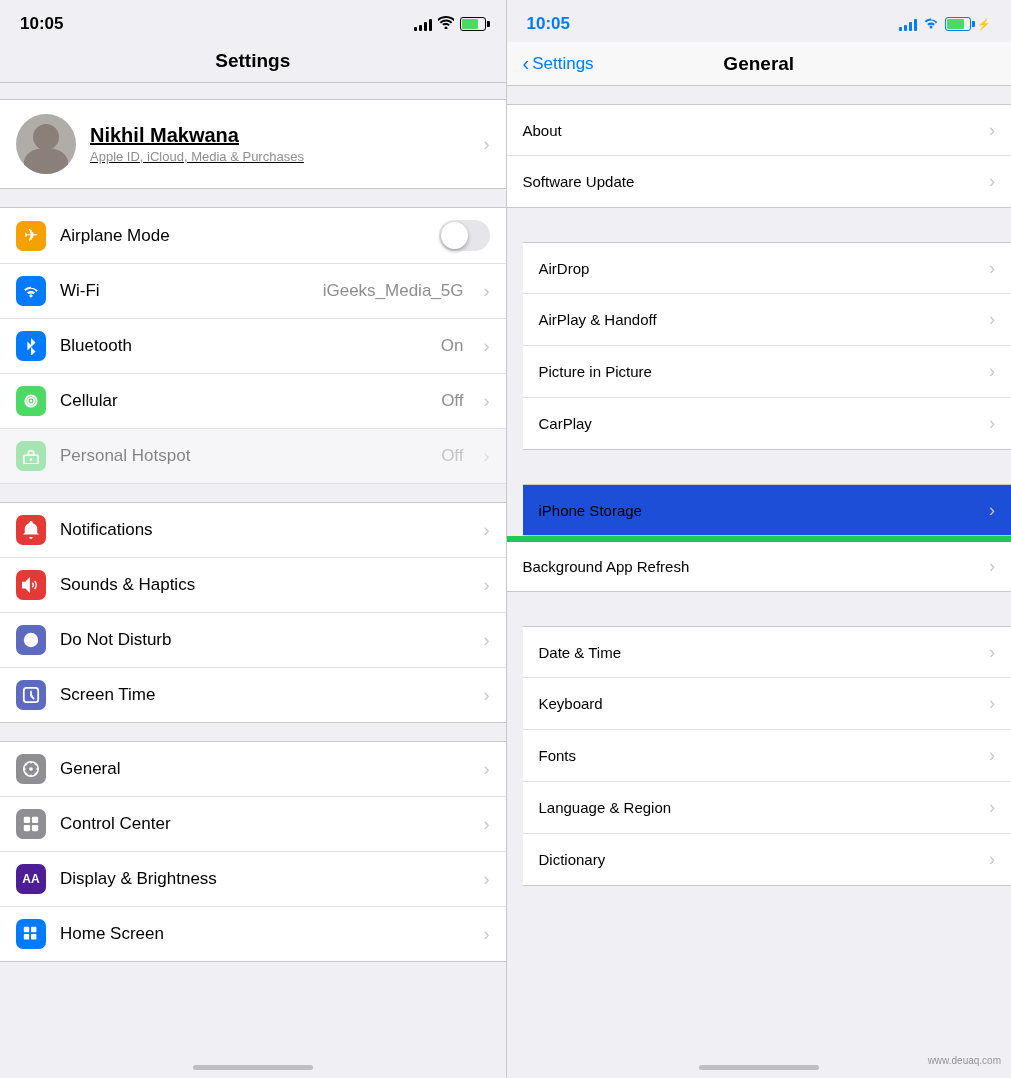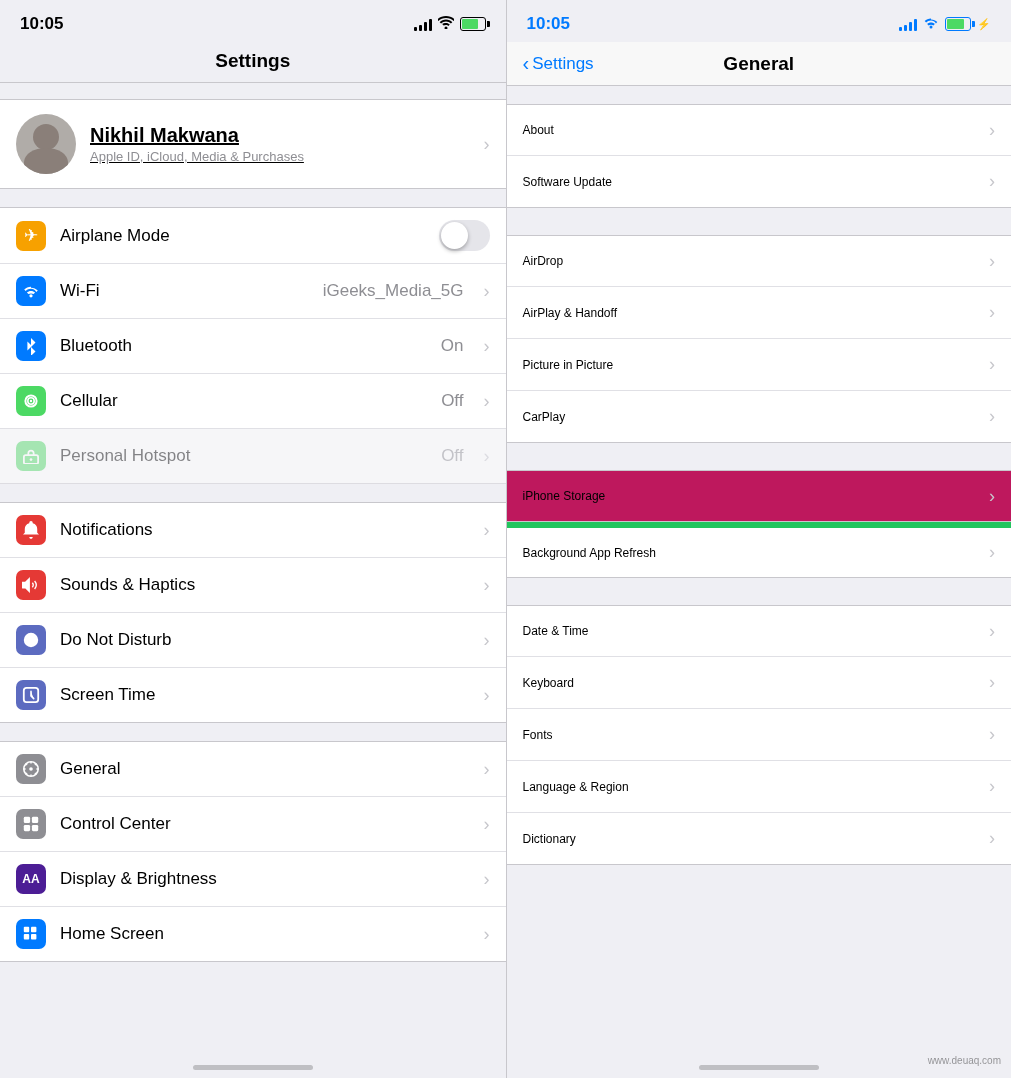--- a/index.html
+++ b/index.html
@@ -179,21 +179,22 @@
       color: #c7c7cc;
       font-size: 18px;
     }
 
     
     .settings-group {
       margin-top: 18px;
     }
 
     .settings-group.no-margin-top {
-      margin-top: 9px;
+      margin-top: 16px;
+      padding-left: 16px;
     }
 
     .settings-item {
       background: #fff;
       display: flex;
       align-items: center;
       padding: 12px 16px;
       border-bottom: 1px solid #e0e0e5;
       min-height: 50px;
       gap: 14px;
@@ -274,38 +275,38 @@
     .list-item:first-child {
       border-top: 1px solid #c8c7cc;
     }
 
     .list-item:last-child {
       border-bottom: 1px solid #c8c7cc;
     }
 
     .list-item-label {
       flex: 1;
-      font-size: 12px;
+      font-size: 15px;
       color: #000;
     }
 
     .list-item-chevron {
       color: #c7c7cc;
       font-size: 18px;
     }
 
     
     .section-gap {
       height: 18px;
       background: #efeff4;
     }
 
     
     .iphone-storage-row {
-      background: #be185d;
+      background: #1d4ed8;
     }
 
     
     .bg-refresh-row {
       background: #ffffff;
       display: flex;
       align-items: center;
       padding: 14px 16px;
       min-height: 52px;
       border-top: 2px solid #c8c7cc;

